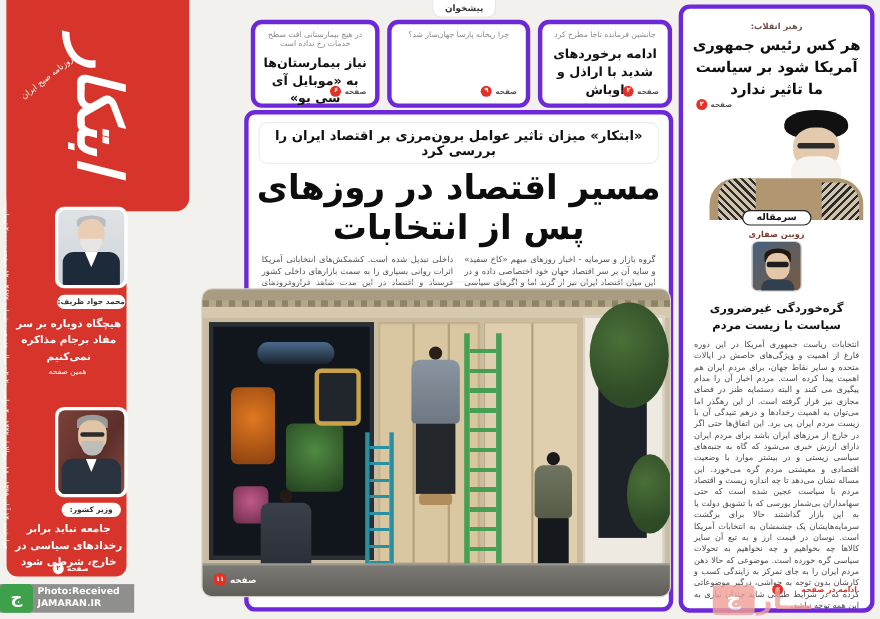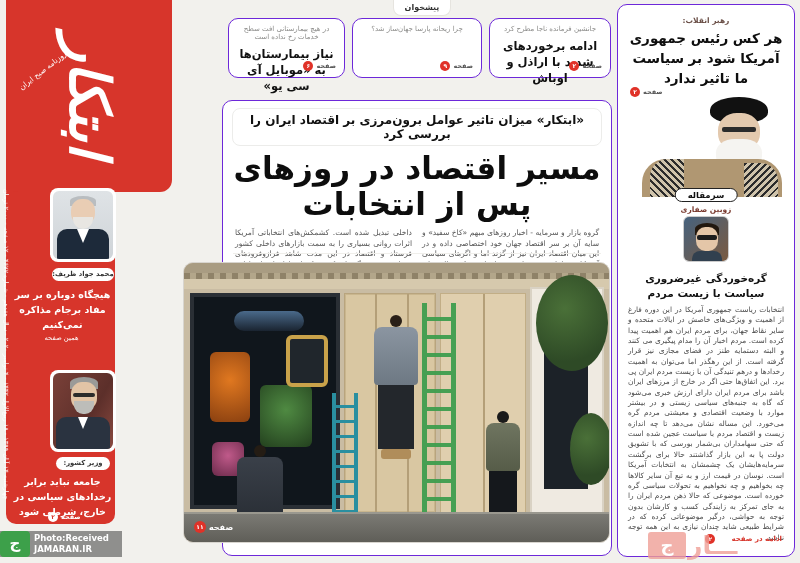--- a/index.html
+++ b/index.html
@@ -5,21 +5,21 @@
   * { margin:0; padding:0; box-sizing:border-box; }
   html,body { width:800px; height:563px; overflow:hidden; }
   body {
     position:relative;
     background:#f2f1ed;
     font-family:"DejaVu Sans", sans-serif;
     direction:rtl;
     color:#1a1a1a;
   }
   .abs { position:absolute; }
-  .card { background:#fff; border:1px solid #6d28d9; border-radius:10px; }
+  .card { background:#fff; border:4px solid #6d28d9; border-radius:10px; }
 
   
   .red-col   { left:6px; top:0; width:109px; height:524px; background:#d7352b; border-radius:0 0 10px 10px; }
   .red-head  { left:6px; top:0; width:166px; height:192px; background:#d7352b; border-radius:0 0 12px 12px; }
   .logo-cal  { left:50%; top:50%; transform:translate(-50%,-50%) rotate(90deg); font-size:56px; font-weight:bold; font-style:italic; color:#fff; white-space:nowrap; letter-spacing:-3px; }
   .tagline   { left:8px; top:66px; color:#fff; font-size:7.5px; transform:rotate(-38deg); white-space:nowrap; }
   .dateline  { left:2px; top:100px; height:400px; writing-mode:vertical-rl; font-size:6.5px; color:#fff; letter-spacing:.5px; opacity:.95; }
 
   .portrait-frame { background:#fff; border-radius:8px; padding:3px; overflow:hidden; }
   .portrait-inner { width:100%; height:100%; border-radius:6px; position:relative; overflow:hidden; }
@@ -30,21 +30,21 @@
   
   .badge { display:inline-flex; align-items:center; gap:3px; font-size:6.5px; color:#555; font-weight:bold; }
   .badge .dot { width:10px; height:10px; border-radius:50%; background:#e03228; color:#fff; font-size:6px; line-height:10px; text-align:center; font-weight:bold; }
   .badge.on-red { color:#fff; }
   .badge.on-red .dot { background:#fff; color:#d7352b; }
   .badge.on-photo { color:#fff; font-size:8px; }
   .badge.on-photo .dot { width:12px; height:12px; line-height:12px; background:#e03228; }
 
   
   .pish-tab { left:393px; top:0; width:58px; height:16px; background:#fff; border:1px solid #e6e4df; border-top:none; border-radius:0 0 8px 8px; font-size:8px; font-weight:bold; text-align:center; line-height:15px; color:#333; }
-  .pish-box { top:18px; height:60px; padding:6px 6px 4px; text-align:center; }
+  .pish-box { top:18px; height:80px; padding:6px 6px 4px; text-align:center; }
   .pish-kicker { font-size:7px; color:#8a8a88; margin-bottom:5px; }
   .pish-title  { font-size:11.5px; font-weight:900; color:#111; line-height:16px; }
   .pish-badge  { position:absolute; bottom:6px; right:8px; }
 
   
   .mid-card { left:222px; top:100px; width:390px; height:456px; }
   .lead-kicker { margin:7px 9px 0; border:1px solid #ececе8; border:1px solid #ececea; border-radius:8px; padding:4px 4px; text-align:center; font-size:12px; font-weight:bold; color:#111; }
   .lead-headline { margin-top:4px; text-align:center; font-size:31px; font-weight:900; color:#0d0d0d; letter-spacing:-1px; }
   .lead-cols { display:flex; gap:10px; margin:6px 12px 0; }
   .lead-col { flex:1; font-size:7.6px; line-height:10.5px; color:#555; text-align:justify; }

